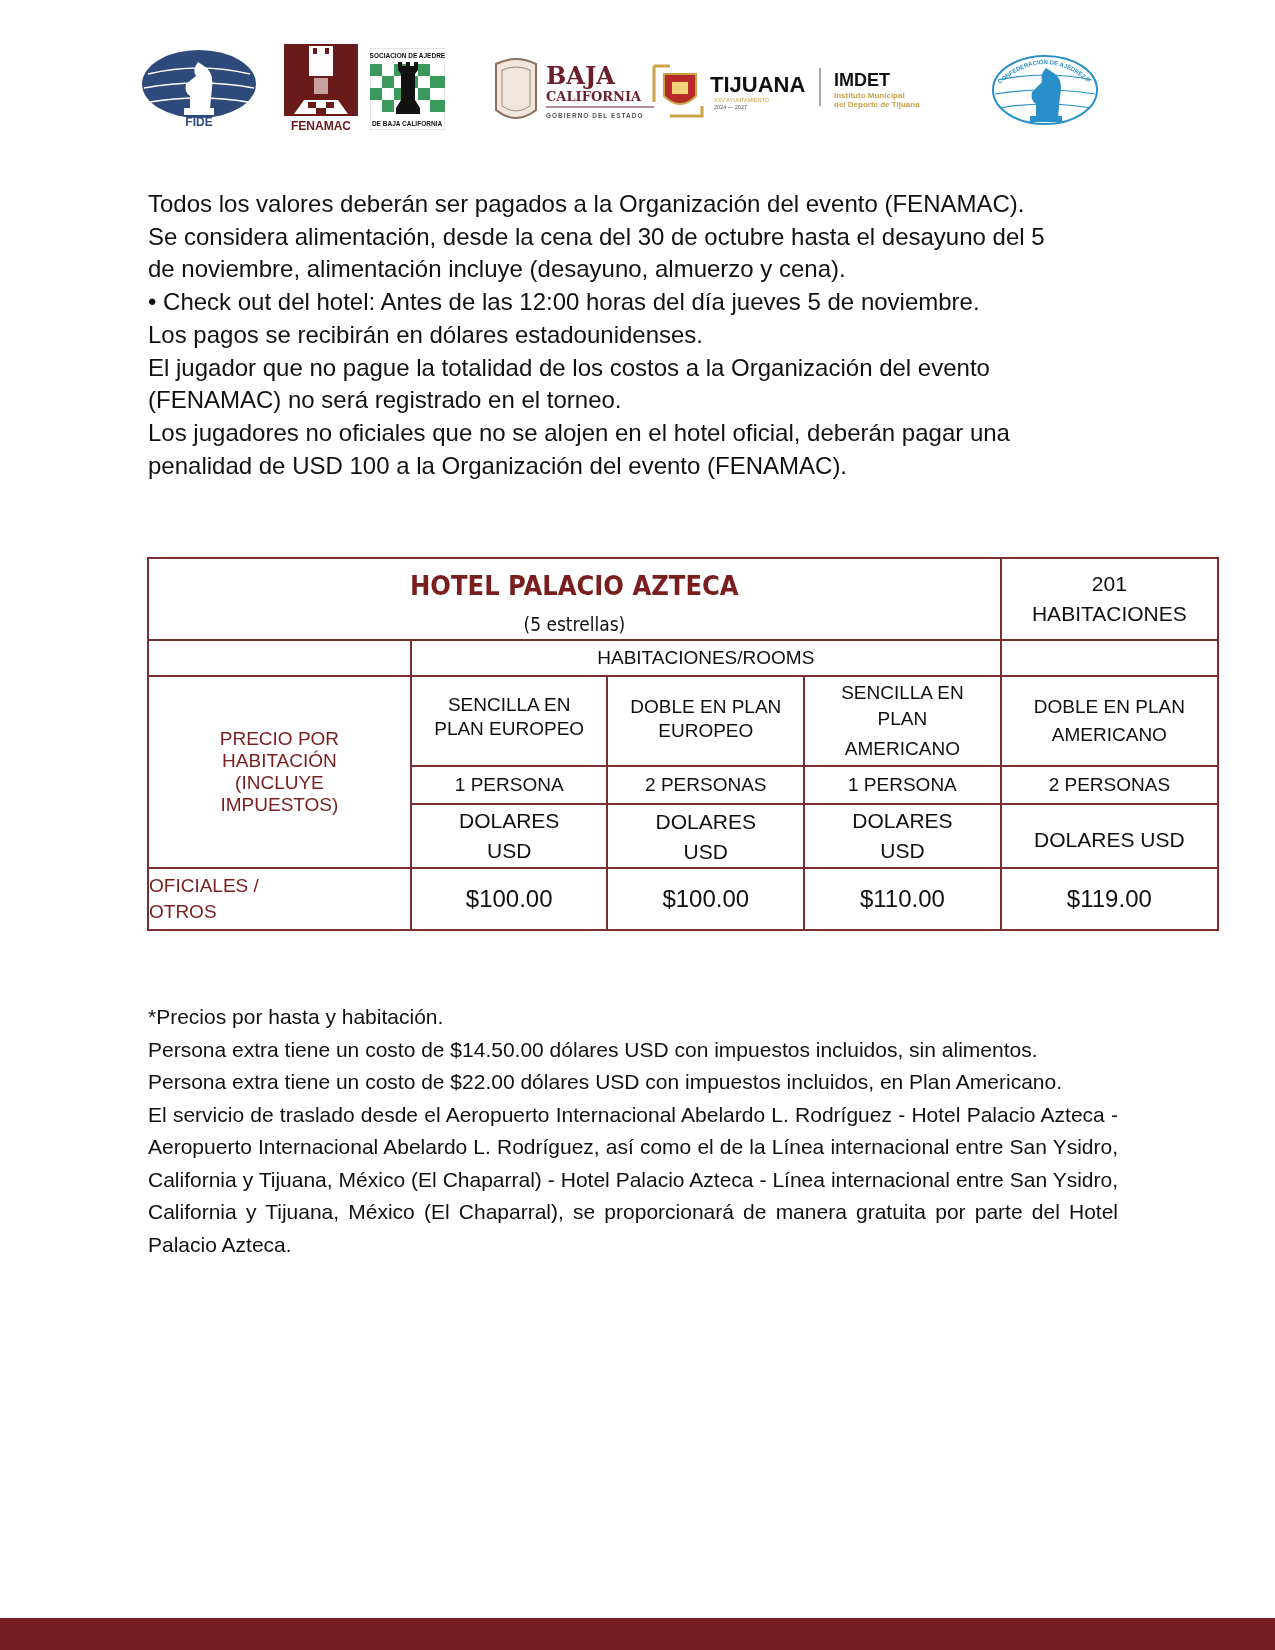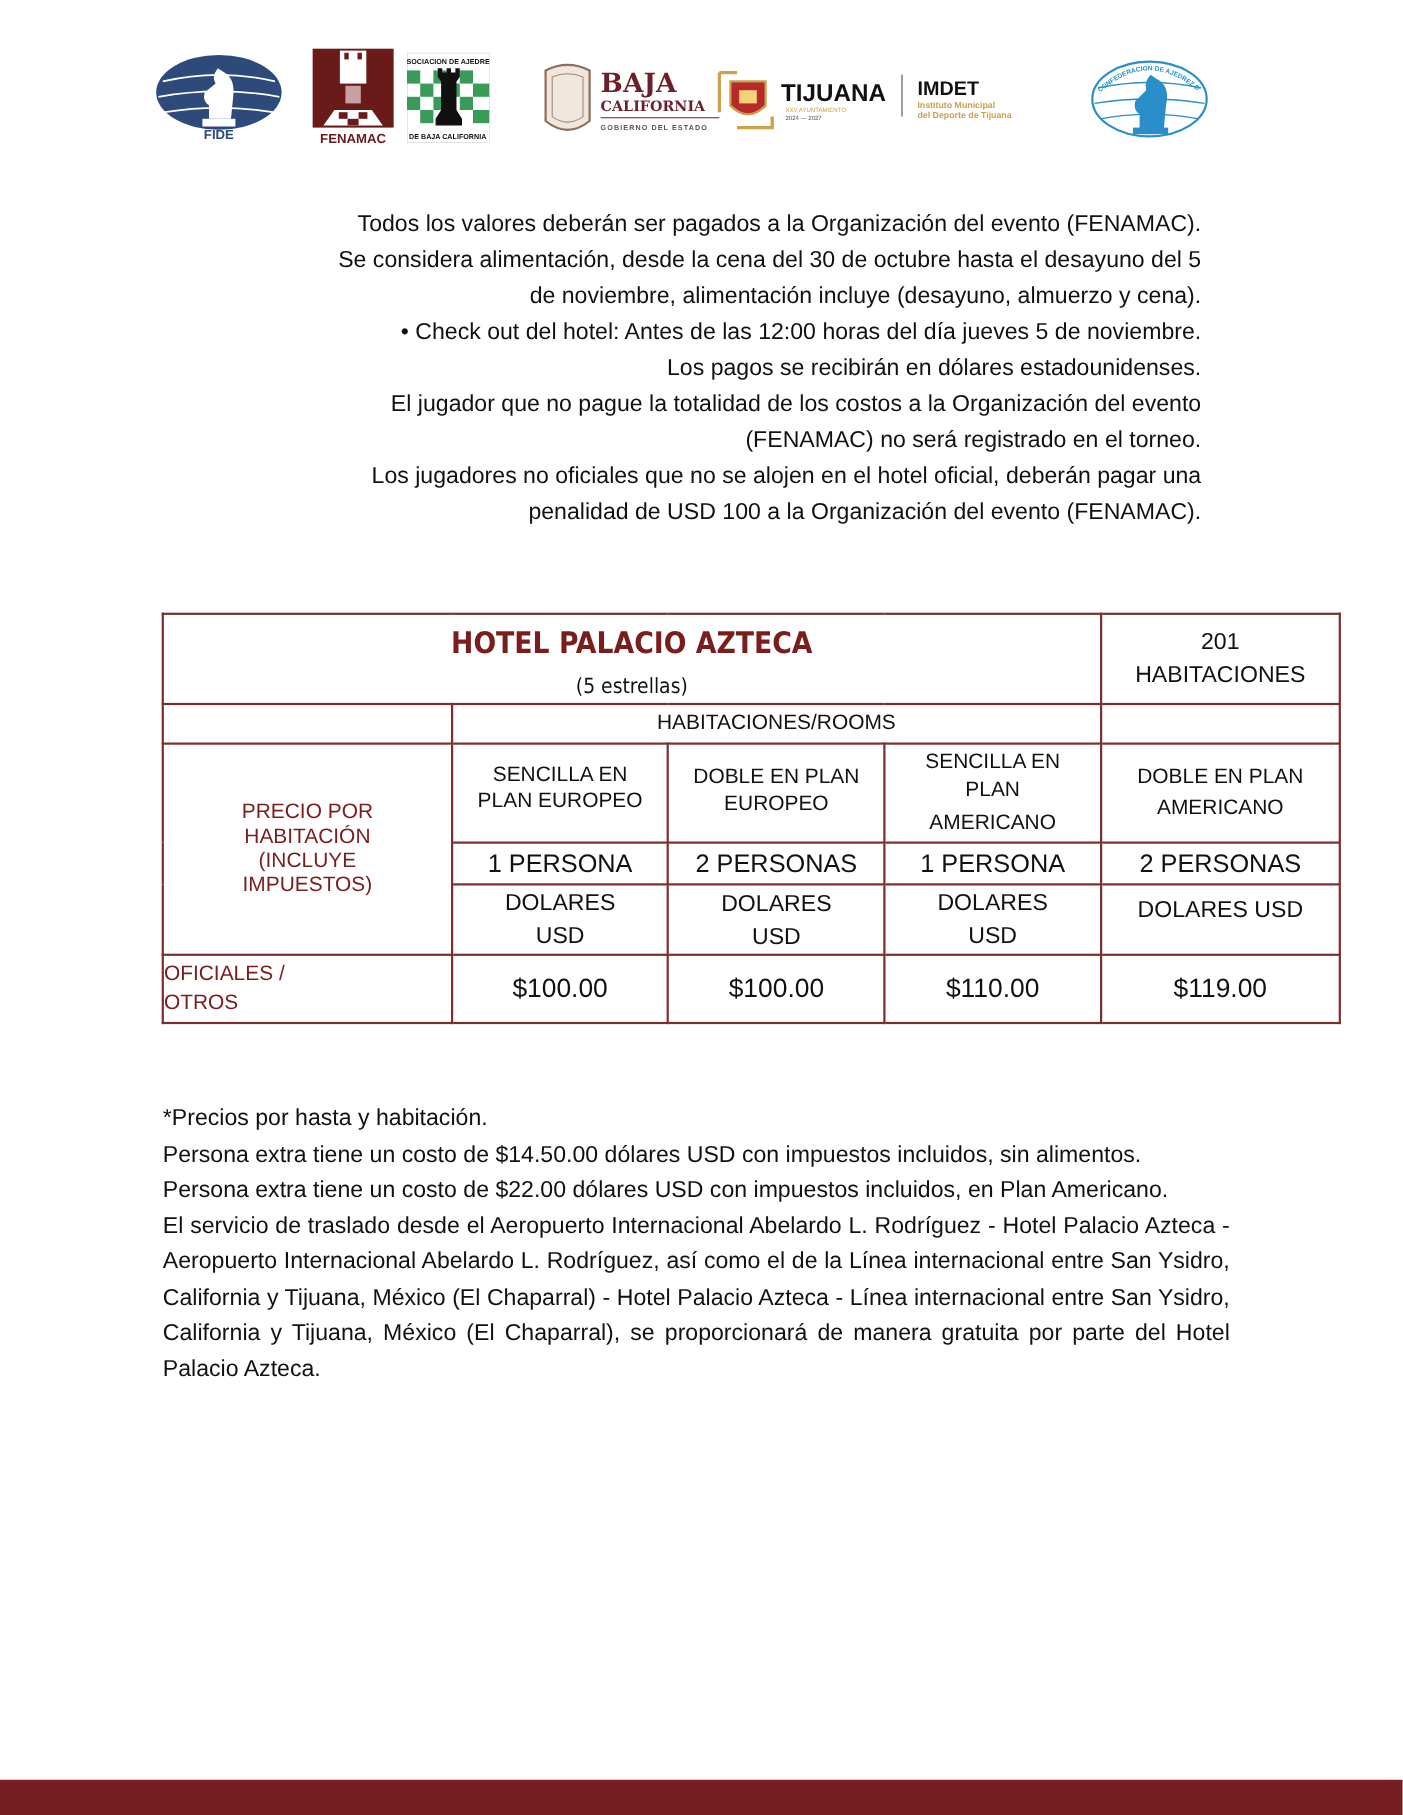--- a/index.html
+++ b/index.html
@@ -9,34 +9,34 @@
   .logos { position:absolute; top:40px; left:140px; width:960px; height:100px; }
   .logo { position:absolute; }
   .fide { left:0; top:8px; width:118px; height:80px; }
   .fenamac { left:144px; top:4px; width:74px; height:90px; }
   .asoc { left:230px; top:8px; width:75px; height:82px; }
   .bc { left:352px; top:14px; width:165px; height:72px; }
   .tij { left:510px; top:22px; width:290px; height:58px; }
   .conf { left:850px; top:10px; width:110px; height:78px; }
 
   
-  .intro { position:absolute; left:132px; top:188px; width:960px; font-size:21px; line-height:32.7px;text-align:right; }
+  .intro { position:absolute; left:148px; top:188px; width:960px; font-size:24px; line-height:32.7px; }
   .intro p { margin:0; white-space:nowrap; }
 
   
   .hotel-table { position:absolute; left:147px; top:557px; width:1072px; height:374px; border-collapse:collapse; table-layout:fixed; }
   .hotel-table td { border:2px solid #7a2e2e; padding:0; text-align:center; vertical-align:middle; font-family:"Liberation Sans", sans-serif; }
   .cal { font-family:"DejaVu Sans Condensed","DejaVu Sans", sans-serif; font-stretch:condensed; }
   .title-cell { position:relative; }
   .hotel-name { font-weight:bold; font-size:27px; color:#7a1d1d; display:block; margin-top:6px; letter-spacing:0px; }
   .stars { font-size:19px; display:block; margin-top:12px; }
   .rooms-count { font-size:21px; line-height:30px; }
   .hdr-small { font-size:19px; }
   .colhdr { font-size:19px; line-height:24px; }
-  .persona { font-size:23px; }
+  .persona { font-size:19px; }
   .dolares { font-size:21px; line-height:30px; }
   .price { font-size:24px; }
   .rowlabel { font-size:19px; line-height:22px; color:#7a1d1d; }
 
   
   .notes { position:absolute; left:148px; top:1001px; width:970px; font-size:21px; line-height:32.5px; text-align:justify; }
   .notes p { margin:0; }
 
   .footer-bar { position:absolute; left:0; top:1618px; width:1275px; height:32px; background:#761d21; }
 </style>
@@ -204,21 +204,21 @@
       <div>USD</div>
     </td>
     <td class="dolares" style="vertical-align:top;padding-top:2px">
       <div>DOLARES</div>
       <div>USD</div>
     </td>
     <td class="dolares">
       <div>DOLARES</div>
       <div>USD</div>
     </td>
-    <td class="dolares" style="vertical-align:top;padding-top:8px">
+    <td class="dolares" style="vertical-align:top;padding-top:20px">
       <div>DOLARES USD</div>
     </td>
   </tr>
   <tr style="height:62px">
     <td class="rowlabel cal" style="text-align:left;line-height:26px">
       <div>OFICIALES /</div>
       <div>OTROS</div>
     </td>
     <td class="price cal">$100.00</td>
     <td class="price cal">$100.00</td>

